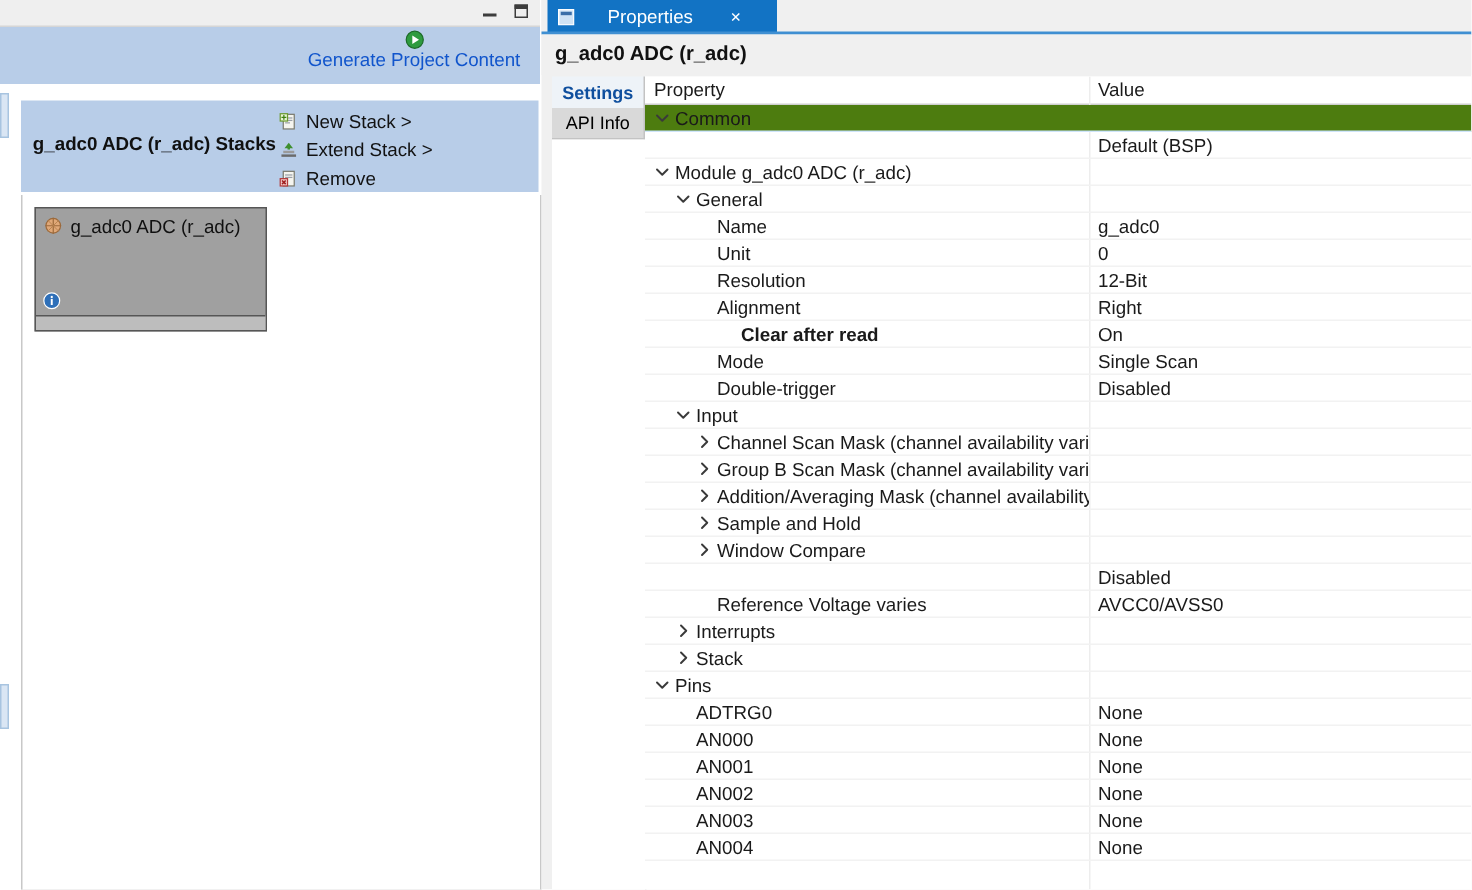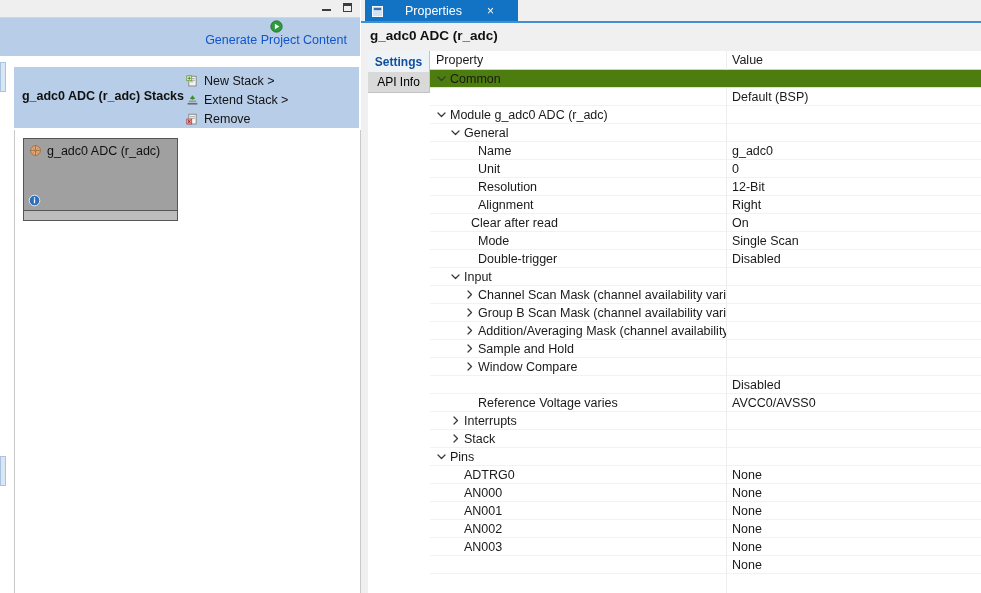--- a/index.html
+++ b/index.html
@@ -263,21 +263,21 @@
             <span class="cell-val">12-Bit</span>
           </div>
           <div class="row" style="top: 145px;">
             <div class="clip">
               <span class="cell-prop" style="left: 48px;">Alignment</span>
             </div>
             <span class="cell-val">Right</span>
           </div>
           <div class="row" style="top: 163px;">
             <div class="clip">
-              <span class="cell-prop" style="left: 41px;">Clear after read</span>
+              <span class="cell-prop" style="left: 64px; font-weight: bold;">Clear after read</span>
             </div>
             <span class="cell-val">On</span>
           </div>
           <div class="row" style="top: 181px;">
             <div class="clip">
               <span class="cell-prop" style="left: 48px;">Mode</span>
             </div>
             <span class="cell-val">Single Scan</span>
           </div>
           <div class="row" style="top: 199px;">
@@ -391,19 +391,22 @@
             </div>
             <span class="cell-val">None</span>
           </div>
           <div class="row" style="top: 487px;">
             <div class="clip">
               <span class="cell-prop" style="left: 34px;">AN003</span>
             </div>
             <span class="cell-val">None</span>
           </div>
           <div class="row" style="top: 505px;">
+            <div class="clip">
+              <span class="cell-prop" style="left: 34px;">AN004</span>
+            </div>
             <span class="cell-val">None</span>
           </div>
         </div>
     </div>
 
   </div>
 </div>
 
 </body></html>

